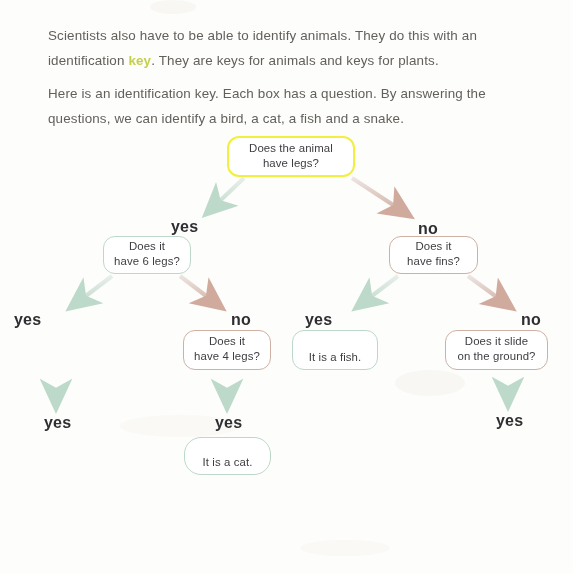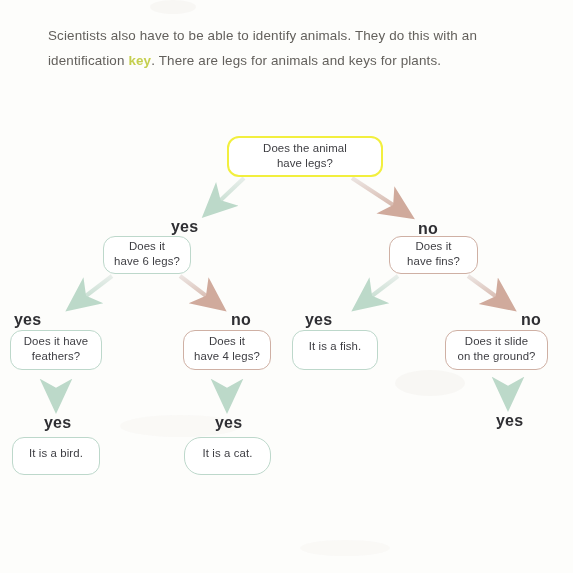--- a/index.html
+++ b/index.html
@@ -71,21 +71,21 @@
     border: 2.5px solid #f2ef3e;
     align-items: center;
   }
   .node.yes {
     border: 1.6px solid #bdd8cb;
   }
   .node.no {
     border: 1.6px solid #cfb0a4;
   }
   .node.leaf {
-    align-items: flex-start;
+    align-items: flex-end;
     padding-top: 8px;
   }
 
   .edge-label {
     position: absolute;
     font-family: "Liberation Sans", sans-serif;
     font-size: 16px;
     font-weight: 700;
     color: #2f2f33;
     letter-spacing: .2px;
@@ -103,22 +103,23 @@
 </head>
 <body>
 
 <div id="page">
 
   <div class="blotch" style="left:150px;top:0px;width:46px;height:14px;"></div>
   <div class="blotch" style="left:395px;top:370px;width:70px;height:26px;"></div>
   <div class="blotch" style="left:120px;top:415px;width:120px;height:22px;opacity:.4;"></div>
   <div class="blotch" style="left:300px;top:540px;width:90px;height:16px;opacity:.4;"></div>
 
-  <p class="intro" id="para1"><span>Scientists also have to be able to identify animals. They do this with an identification </span><span class="kw">key</span><span>. There are legs for animals and keys for plants.</span></p>
-
+  <p class="intro" id="para1"><span>Scientists also have to be able to identify animals. They do this with an identification </span><span class="kw">key</span><span>. They are keys for animals and keys for plants.</span></p>
+
+  <p class="intro" id="para2">Here is an identification key. Each box has a question. By answering the questions, we can identify a bird, a cat, a fish and a snake.</p>
 
   <div id="diagram">
 
     <svg class="edges" viewBox="0 0 573 573">
       <defs>
         <marker id="ah-yes" markerWidth="9" markerHeight="9" refX="7" refY="4.5" orient="auto">
           <path d="M0,0.6 L8.4,4.5 L0,8.4 L2.2,4.5 Z" fill="#bcd9c9"></path>
         </marker>
         <marker id="ah-no" markerWidth="9" markerHeight="9" refX="7" refY="4.5" orient="auto">
           <path d="M0,0.6 L8.4,4.5 L0,8.4 L2.2,4.5 Z" fill="#d0aa9c"></path>
@@ -145,21 +146,21 @@
 
       <line x1="468" y1="276" x2="512" y2="308" stroke="url(#g-no)" stroke-width="4.2" marker-end="url(#ah-no)"></line>
 
       <line x1="56" y1="374" x2="56" y2="408" stroke="url(#g-yes)" stroke-width="4.2" marker-end="url(#ah-yes)"></line>
 
       <line x1="227" y1="374" x2="227" y2="408" stroke="url(#g-yes)" stroke-width="4.2" marker-end="url(#ah-yes)"></line>
 
       <line x1="508" y1="372" x2="508" y2="406" stroke="url(#g-yes)" stroke-width="4.2" marker-end="url(#ah-yes)"></line>
     </svg>
 
-    <div class="node root" style="left:227px;top:136px;width:156px;height:41px;">
+    <div class="node root" style="left:227px;top:136px;width:128px;height:41px;">
       <div>
         <div>Does the animal</div>
         <div>have legs?</div>
       </div>
     </div>
 
     <div class="edge-label" style="left:171px;top:218px;">yes</div>
     <div class="edge-label" style="left:418px;top:220px;">no</div>
 
     <div class="node yes" style="left:103px;top:236px;width:88px;height:38px;">
@@ -174,26 +175,20 @@
         <div>Does it</div>
         <div>have fins?</div>
       </div>
     </div>
 
     <div class="edge-label" style="left:14px;top:311px;">yes</div>
     <div class="edge-label" style="left:231px;top:311px;">no</div>
     <div class="edge-label" style="left:305px;top:311px;">yes</div>
     <div class="edge-label" style="left:521px;top:311px;">no</div>
 
-    <div class="node yes" style="left:10px;top:330px;width:92px;height:40px;">
-      <div>
-        <div>Does it have</div>
-        <div>feathers?</div>
-      </div>
-    </div>
 
     <div class="node no" style="left:183px;top:330px;width:88px;height:40px;">
       <div>
         <div>Does it</div>
         <div>have 4 legs?</div>
       </div>
     </div>
 
     <div class="node yes leaf" style="left:292px;top:330px;width:86px;height:40px;">
       <div>It is a fish.</div>
@@ -203,23 +198,20 @@
       <div>
         <div>Does it slide</div>
         <div>on the ground?</div>
       </div>
     </div>
 
     <div class="edge-label" style="left:44px;top:414px;">yes</div>
     <div class="edge-label" style="left:215px;top:414px;">yes</div>
     <div class="edge-label" style="left:496px;top:412px;">yes</div>
 
-    <div class="node yes leaf" style="left:12px;top:437px;width:88px;height:38px;">
-      <div>It is a bird.</div>
-    </div>
 
     <div class="node yes leaf" style="left:184px;top:437px;width:87px;height:38px;border-radius:17px;">
       <div>It is a cat.</div>
     </div>
 
 
   </div>
 </div>
 
 </body></html>

